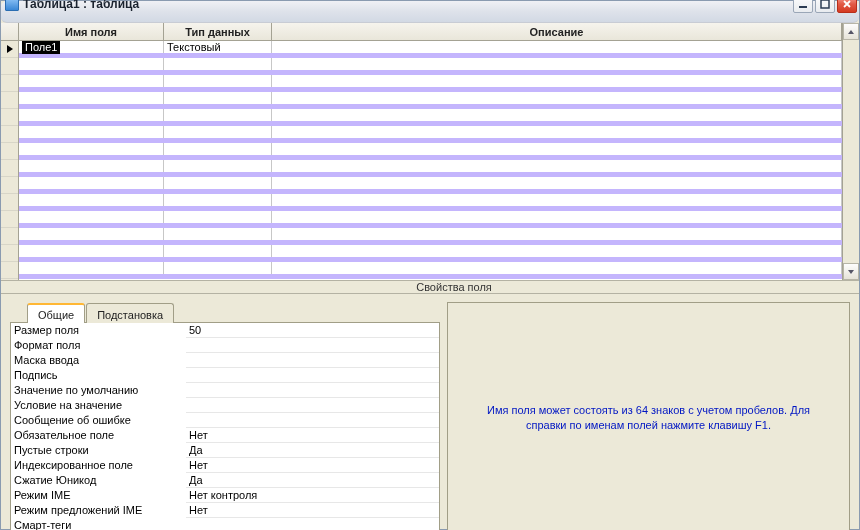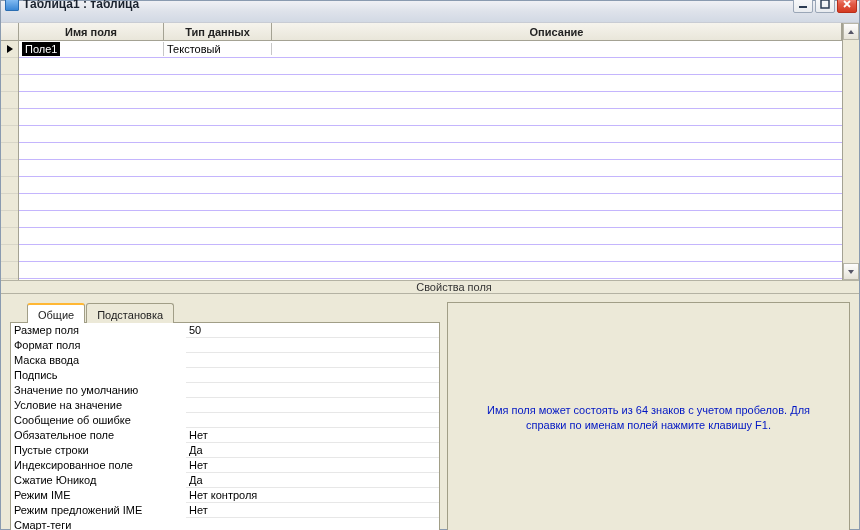--- a/index.html
+++ b/index.html
@@ -13,20 +13,21 @@
     background: #ece9d8;
     display: flex; flex-direction: column;
   }
   .titlebar {
     height: 22px;
     background: linear-gradient(#f0f1f5, #dee2ea 50%, #d2d9e4);
     border-bottom: 1px solid #c8ccd4;
     display: flex; align-items: center;
     padding: 0 2px 16px 4px;
     gap: 4px;
+    border-radius: 6px;
   }
   .titlebar .app-icon {
     width: 14px; height: 14px;
     background: linear-gradient(#8fc4f7, #3a87d6);
     border: 1px solid #2a6db2;
     border-radius: 1px;
     flex-shrink: 0;
   }
   .titlebar .title { font-weight: bold; color: #1b232f; font-size: 12px; }
   .titlebar .spacer { flex: 1; }
@@ -98,22 +99,21 @@
   .gh-type { width: 108px; }
   .gh-desc { flex: 1; }
   .grid-body {
     flex:1;
     overflow:hidden;
     position:relative;
   }
   .grid-row {
     height: 17px;
     display:flex;
-    border-bottom:1px solid #c4b5fd;
-    align-items:center;
+    border-bottom:5px solid #c4b5fd;
   }
   .gc { border-right:1px solid #c7c7c7; padding:0 3px; display:flex; align-items:center; color:#000; }
   .gc-name { width:145px; }
   .gc-type { width:108px; }
   .gc-desc { flex:1; }
   .gc-name .field-edit {
     background:#000; color:#fff;
     padding:0 2px;
     border:1px solid #000;
     height:14px; line-height:13px;

